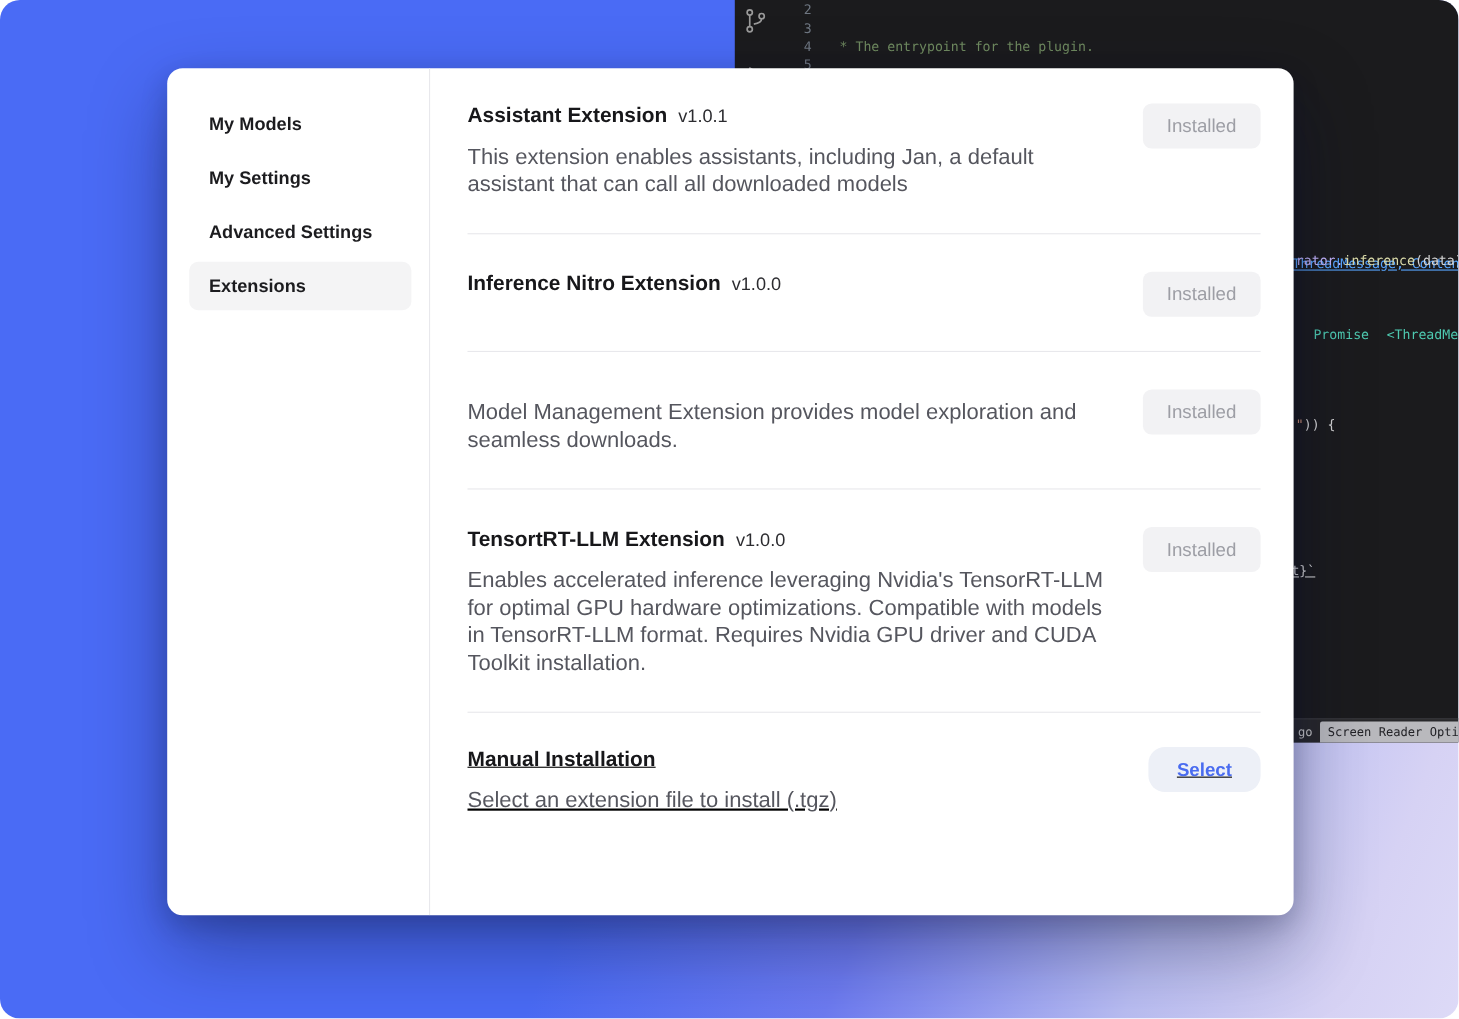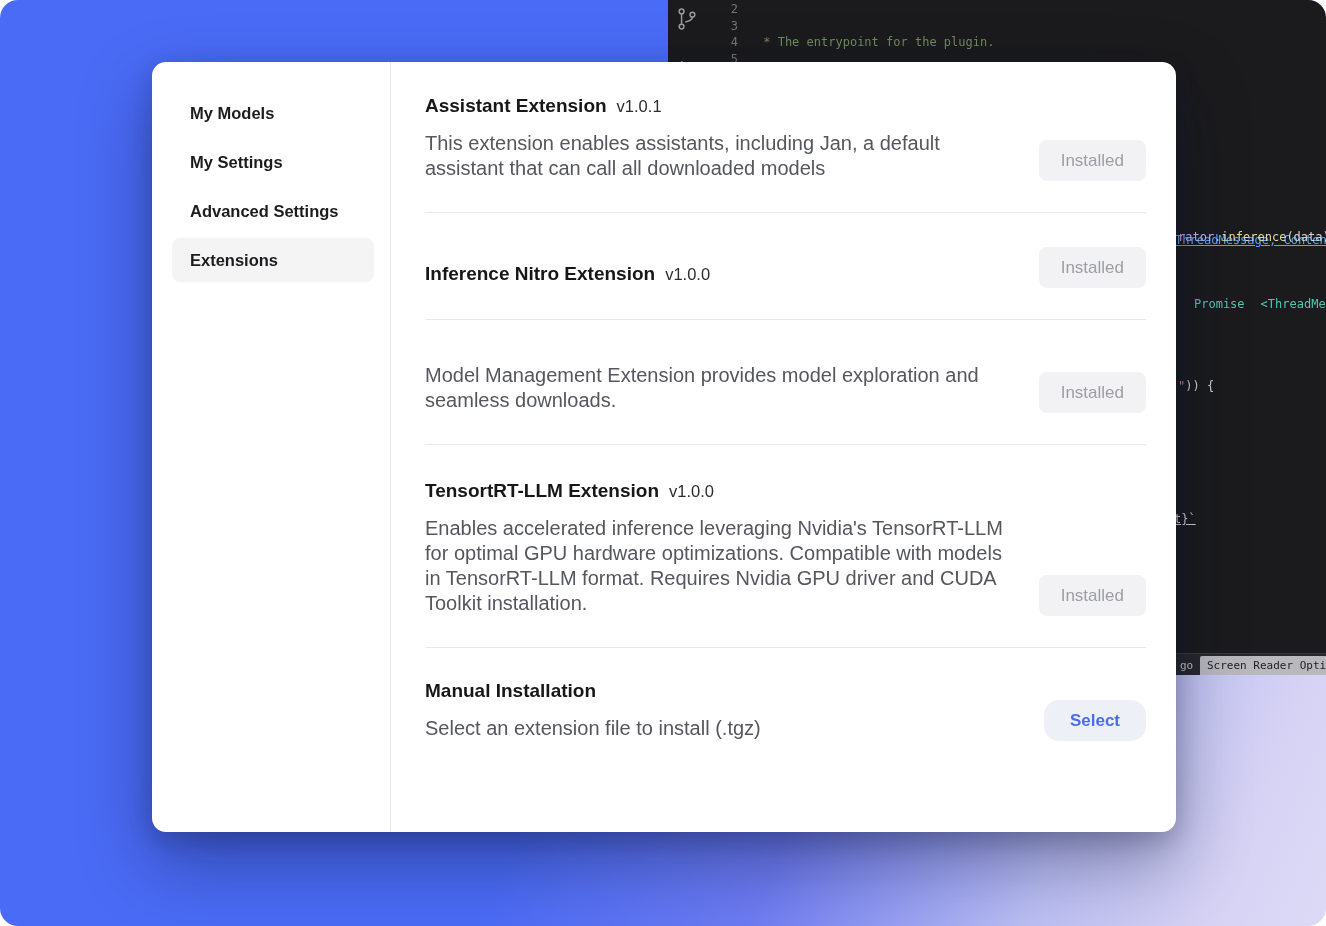--- a/index.html
+++ b/index.html
@@ -50,25 +50,25 @@
   }
   .sidebar { width: 239px; flex: none; border-right: 1px solid #e8e8ec; padding: 29px 16px 0 20px; }
   .side-item {
     height: 44px; display: flex; align-items: center; padding: 0 18px; margin-bottom: 5px;
     border-radius: 8px; font-size: 16.5px; font-weight: 700; color: #1c1c1f; cursor: pointer;
   }
   .side-item.active { background: #f4f4f5; }
 
   .content { flex: 1; padding: 0 30px 0 34px; }
   .ext-row {
-    display: flex; justify-content: space-between; align-items: flex-end;
+    display: flex; justify-content: space-between; align-items: flex-start;
     padding: 32px 0 31px; border-top: 1px solid #e8e8ec;
   }
   .ext-row.first { border-top: none; padding-top: 30px; }
-  .ext-row.manual { padding: 29px 0 26px; }
+  .ext-row.manual { padding: 29px 0 26px; text-decoration: underline; }
   .ext-main { max-width: 585px; }
   .ext-title { font-size: 19px; font-weight: 700; color: #17171a; line-height: 28px; }
   .ext-version { font-size: 16.5px; font-weight: 400; color: #2c2c30; margin-left: 10px; }
   .ext-desc { margin-top: 11px; font-size: 20px; line-height: 25px; color: #55565e; }
   .ext-link { color: #4472e9; text-decoration: none; cursor: pointer; }
   .btn {
     border: none; border-radius: 8px; font-family: inherit; font-size: 17px;
     height: 41px; padding: 0 22px; margin-top: 2px; flex: none; cursor: pointer;
   }
   .btn-installed { background: #f2f2f4; color: #9d9ea5; font-weight: 500; }

